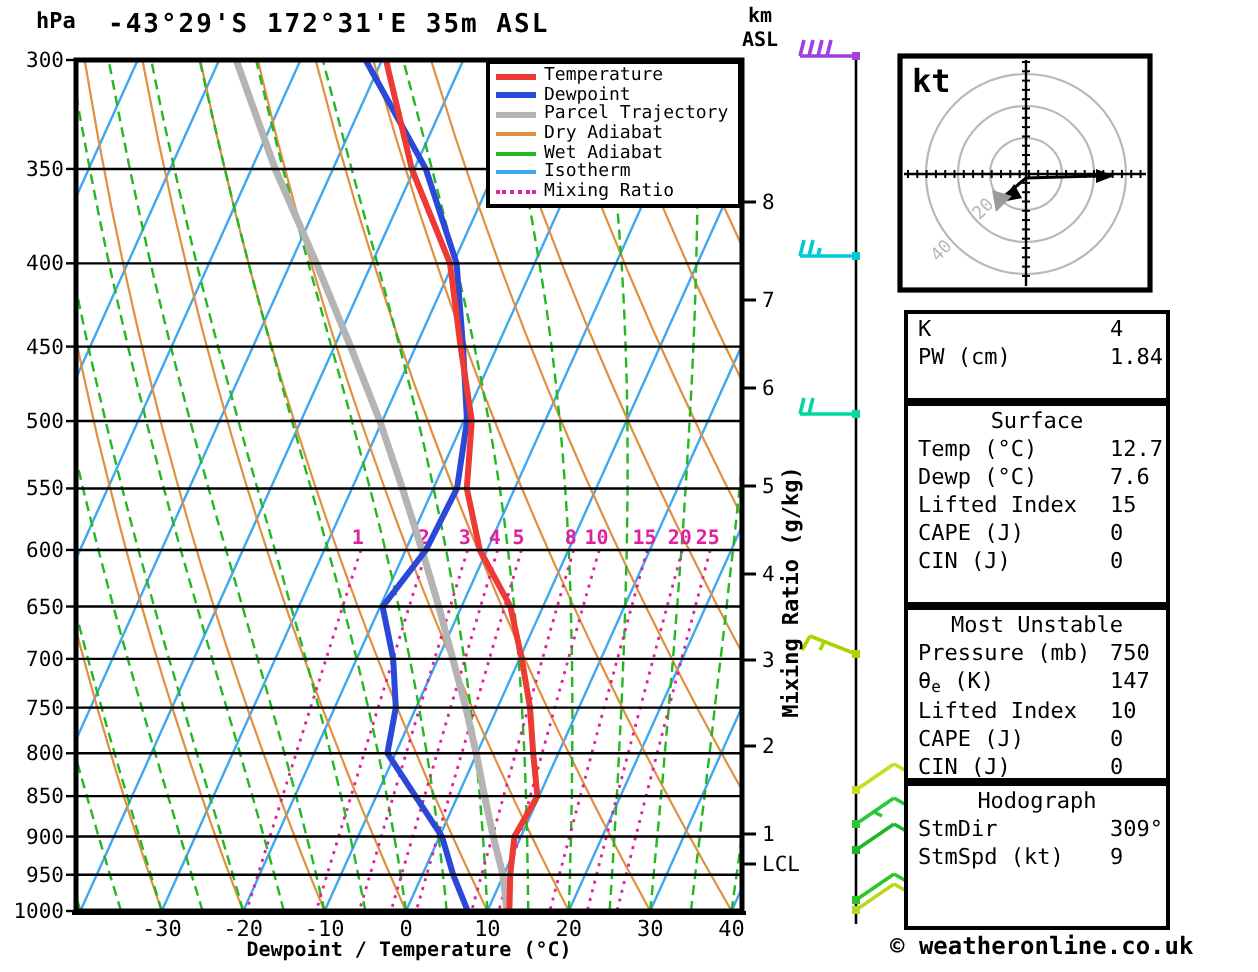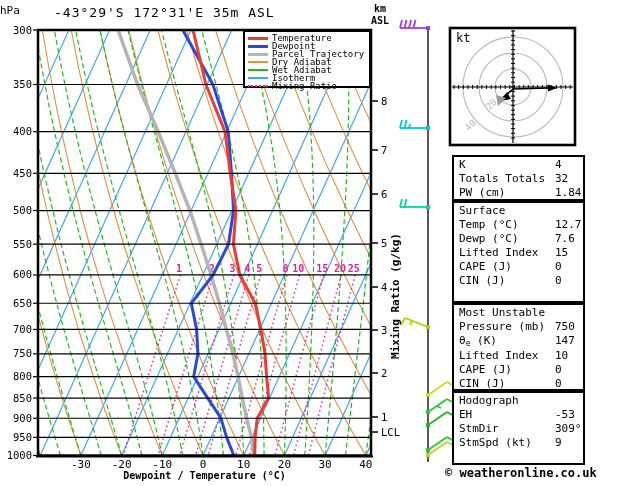--- a/index.html
+++ b/index.html
@@ -1,42 +1,42 @@
 <!DOCTYPE html>
 <html><head>
 <meta charset="utf-8">
 <style>
   html,body{margin:0;padding:0;background:#fff}
   .stage{position:relative;width:629px;height:486px;background:#fff;overflow:hidden;
          font-family:"DejaVu Sans Mono",monospace;color:#000}
   .abs{position:absolute}
   #chart-svg{position:absolute;left:0;top:0}
-  #hpa-label{left:0;top:4px;font-size:11px;font-weight:normal}
-  #station-title{left:54px;top:5px;font-size:13px;font-weight:normal;letter-spacing:1px}
+  #hpa-label{left:18px;top:4px;font-size:11px;font-weight:bold}
+  #station-title{left:54px;top:5px;font-size:13px;font-weight:bold;letter-spacing:1px}
   #km-word{left:374px;top:3px;font-size:10px;font-weight:bold}
   #asl-word{left:371px;top:15px;font-size:10px;font-weight:bold}
   #run-datetime{left:405px;top:5px;font-size:12px;font-weight:bold;letter-spacing:.4px}
   #x-axis-title{left:38px;top:470px;width:333px;text-align:center;font-size:10px;font-weight:bold}
   #mixing-axis-title{left:326px;top:289px;width:140px;height:14px;font-size:11px;font-weight:bold;
      transform:rotate(-90deg);transform-origin:50% 50%;text-align:center}
-  #legend{left:243px;top:30px;width:128px;height:58px;border:2px solid #000;background:#fff;
+  #legend{left:243px;top:30px;width:128px;height:74px;border:2px solid #000;background:#fff;
      box-sizing:border-box;padding:2px 2px 2px 3px;display:flex;flex-direction:column;justify-content:space-between}
   .lrow{display:flex;align-items:center;height:8px;font-size:9px;line-height:8px;white-space:nowrap}
   .lsw{width:20px;margin-right:4px;flex:0 0 auto}
   .lsw.thick{height:3px}
   .lsw.thin{height:2px}
   .lsw.dotted{height:0;border-top:2px dotted}
   .tbox{position:absolute;left:452px;width:133px;border:2px solid #000;background:#fff;
      box-sizing:border-box;padding:1px 0 0 5px;font-size:11px;line-height:14px}
   .trow{position:relative;white-space:pre}
   .tv{position:absolute;left:96px;top:0}
-  .ttitle{padding-right:5px;white-space:pre}
+  .ttitle{text-align:center;padding-right:5px;white-space:pre}
   .tsub{font-size:8px;position:relative;top:2px}
   #footer{left:445px;top:466px;font-size:12px;font-weight:bold}
-  #kt-unit{left:456px;top:31px;font-size:12px;font-weight:normal}
+  #kt-unit{left:456px;top:31px;font-size:16px;font-weight:bold}
 </style>
 </head>
 <body>
 
 <div class="stage">
 
   <svg id="chart-svg" width="629" height="486">
       <defs>
         <clipPath id="pc">
           <rect x="38" y="30" width="333" height="425.5"></rect>
@@ -363,21 +363,20 @@
         <span>Isotherm</span>
       </div>
       <div class="lrow">
         <span class="lsw dotted" style="border-top-color: rgb(224, 32, 156);"></span>
         <span>Mixing Ratio</span>
       </div>
     </div>
 
   <div class="tbox" id="box-indices" style="top:155px;height:46px">
     <div class="trow"><span>K</span><span class="tv">4</span></div>
-    <div class="trow"><span>Totals Totals</span><span class="tv">32</span></div>
     <div class="trow"><span>PW (cm)</span><span class="tv">1.84</span></div>
   </div>
 
   <div class="tbox" id="box-surface" style="top:201px;height:102px">
     <div class="ttitle">Surface</div>
     <div class="trow"><span>Temp (°C)</span><span class="tv">12.7</span></div>
     <div class="trow"><span>Dewp (°C)</span><span class="tv">7.6</span></div>
     <div class="trow"><span>Lifted Index</span><span class="tv">15</span></div>
     <div class="trow"><span>CAPE (J)</span><span class="tv">0</span></div>
     <div class="trow"><span>CIN (J)</span><span class="tv">0</span></div>
@@ -387,19 +386,18 @@
     <div class="ttitle">Most Unstable</div>
     <div class="trow"><span>Pressure (mb)</span><span class="tv">750</span></div>
     <div class="trow"><span><span>θ</span><span class="tsub">e</span><span> (K)</span></span><span class="tv">147</span></div>
     <div class="trow"><span>Lifted Index</span><span class="tv">10</span></div>
     <div class="trow"><span>CAPE (J)</span><span class="tv">0</span></div>
     <div class="trow"><span>CIN (J)</span><span class="tv">0</span></div>
   </div>
 
   <div class="tbox" id="box-hodo" style="top:391px;height:74px">
     <div class="ttitle">Hodograph</div>
-    <div class="trow"><span>EH</span><span class="tv">-53</span></div>
     <div class="trow"><span>StmDir</span><span class="tv">309°</span></div>
     <div class="trow"><span>StmSpd (kt)</span><span class="tv">9</span></div>
   </div>
 
   <div class="abs" id="footer">© weatheronline.co.uk</div>
 </div>
 
 </body></html>

